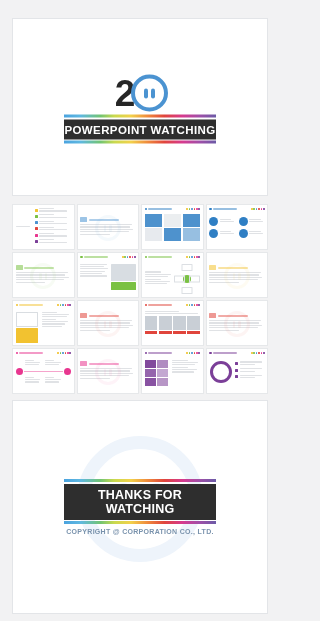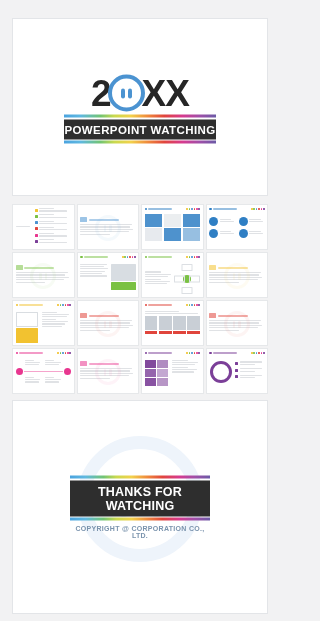--- a/index.html
+++ b/index.html
@@ -53,39 +53,38 @@
   .circ{border-radius:50%;}
   .flexrow{display:flex;gap:1.5px;}
 
   
   .closing{left:12px;top:400px;width:256px;height:214px;}
   .close-wm{position:absolute;left:50%;top:46%;transform:translate(-50%,-50%);
             width:126px;height:126px;border-radius:50%;border:13px solid #eef4fb;box-sizing:border-box;}
   .close-wm i{position:absolute;top:34px;width:13px;height:34px;border-radius:6px;background:#eef4fb;}
   .close-wm i.l{left:27px;} .close-wm i.r{right:27px;}
   .close-inner{position:absolute;left:50%;top:50%;transform:translate(-50%,-50%);
-               width:140px;text-align:center;}
+               width:152px;text-align:center;}
   .thanks{background:#2e2e2e;color:#fff;font-size:12.5px;font-weight:bold;
           letter-spacing:.2px;padding:4px 0;}
   .copyright{font-size:7px;font-weight:bold;color:#7a93ad;letter-spacing:.3px;margin-top:4px;}
 </style>
 </head>
 <body>
 
 <div class="page">
 
   <div class="slide hero">
     <div class="hero-inner">
       <div class="logo-row">
         <span class="logo-txt">2</span>
         <span class="smiley">
           <i class="l"></i>
           <i class="r"></i>
         </span>
-        <span class="logo-txt">XX</span>
       </div>
       <div class="rainbow"></div>
       <div class="gap"></div>
       <div class="banner">POWERPOINT WATCHING</div>
       <div class="gap"></div>
       <div class="rainbow"></div>
     </div>
   </div>
 
   <div class="grid" id="grid">

